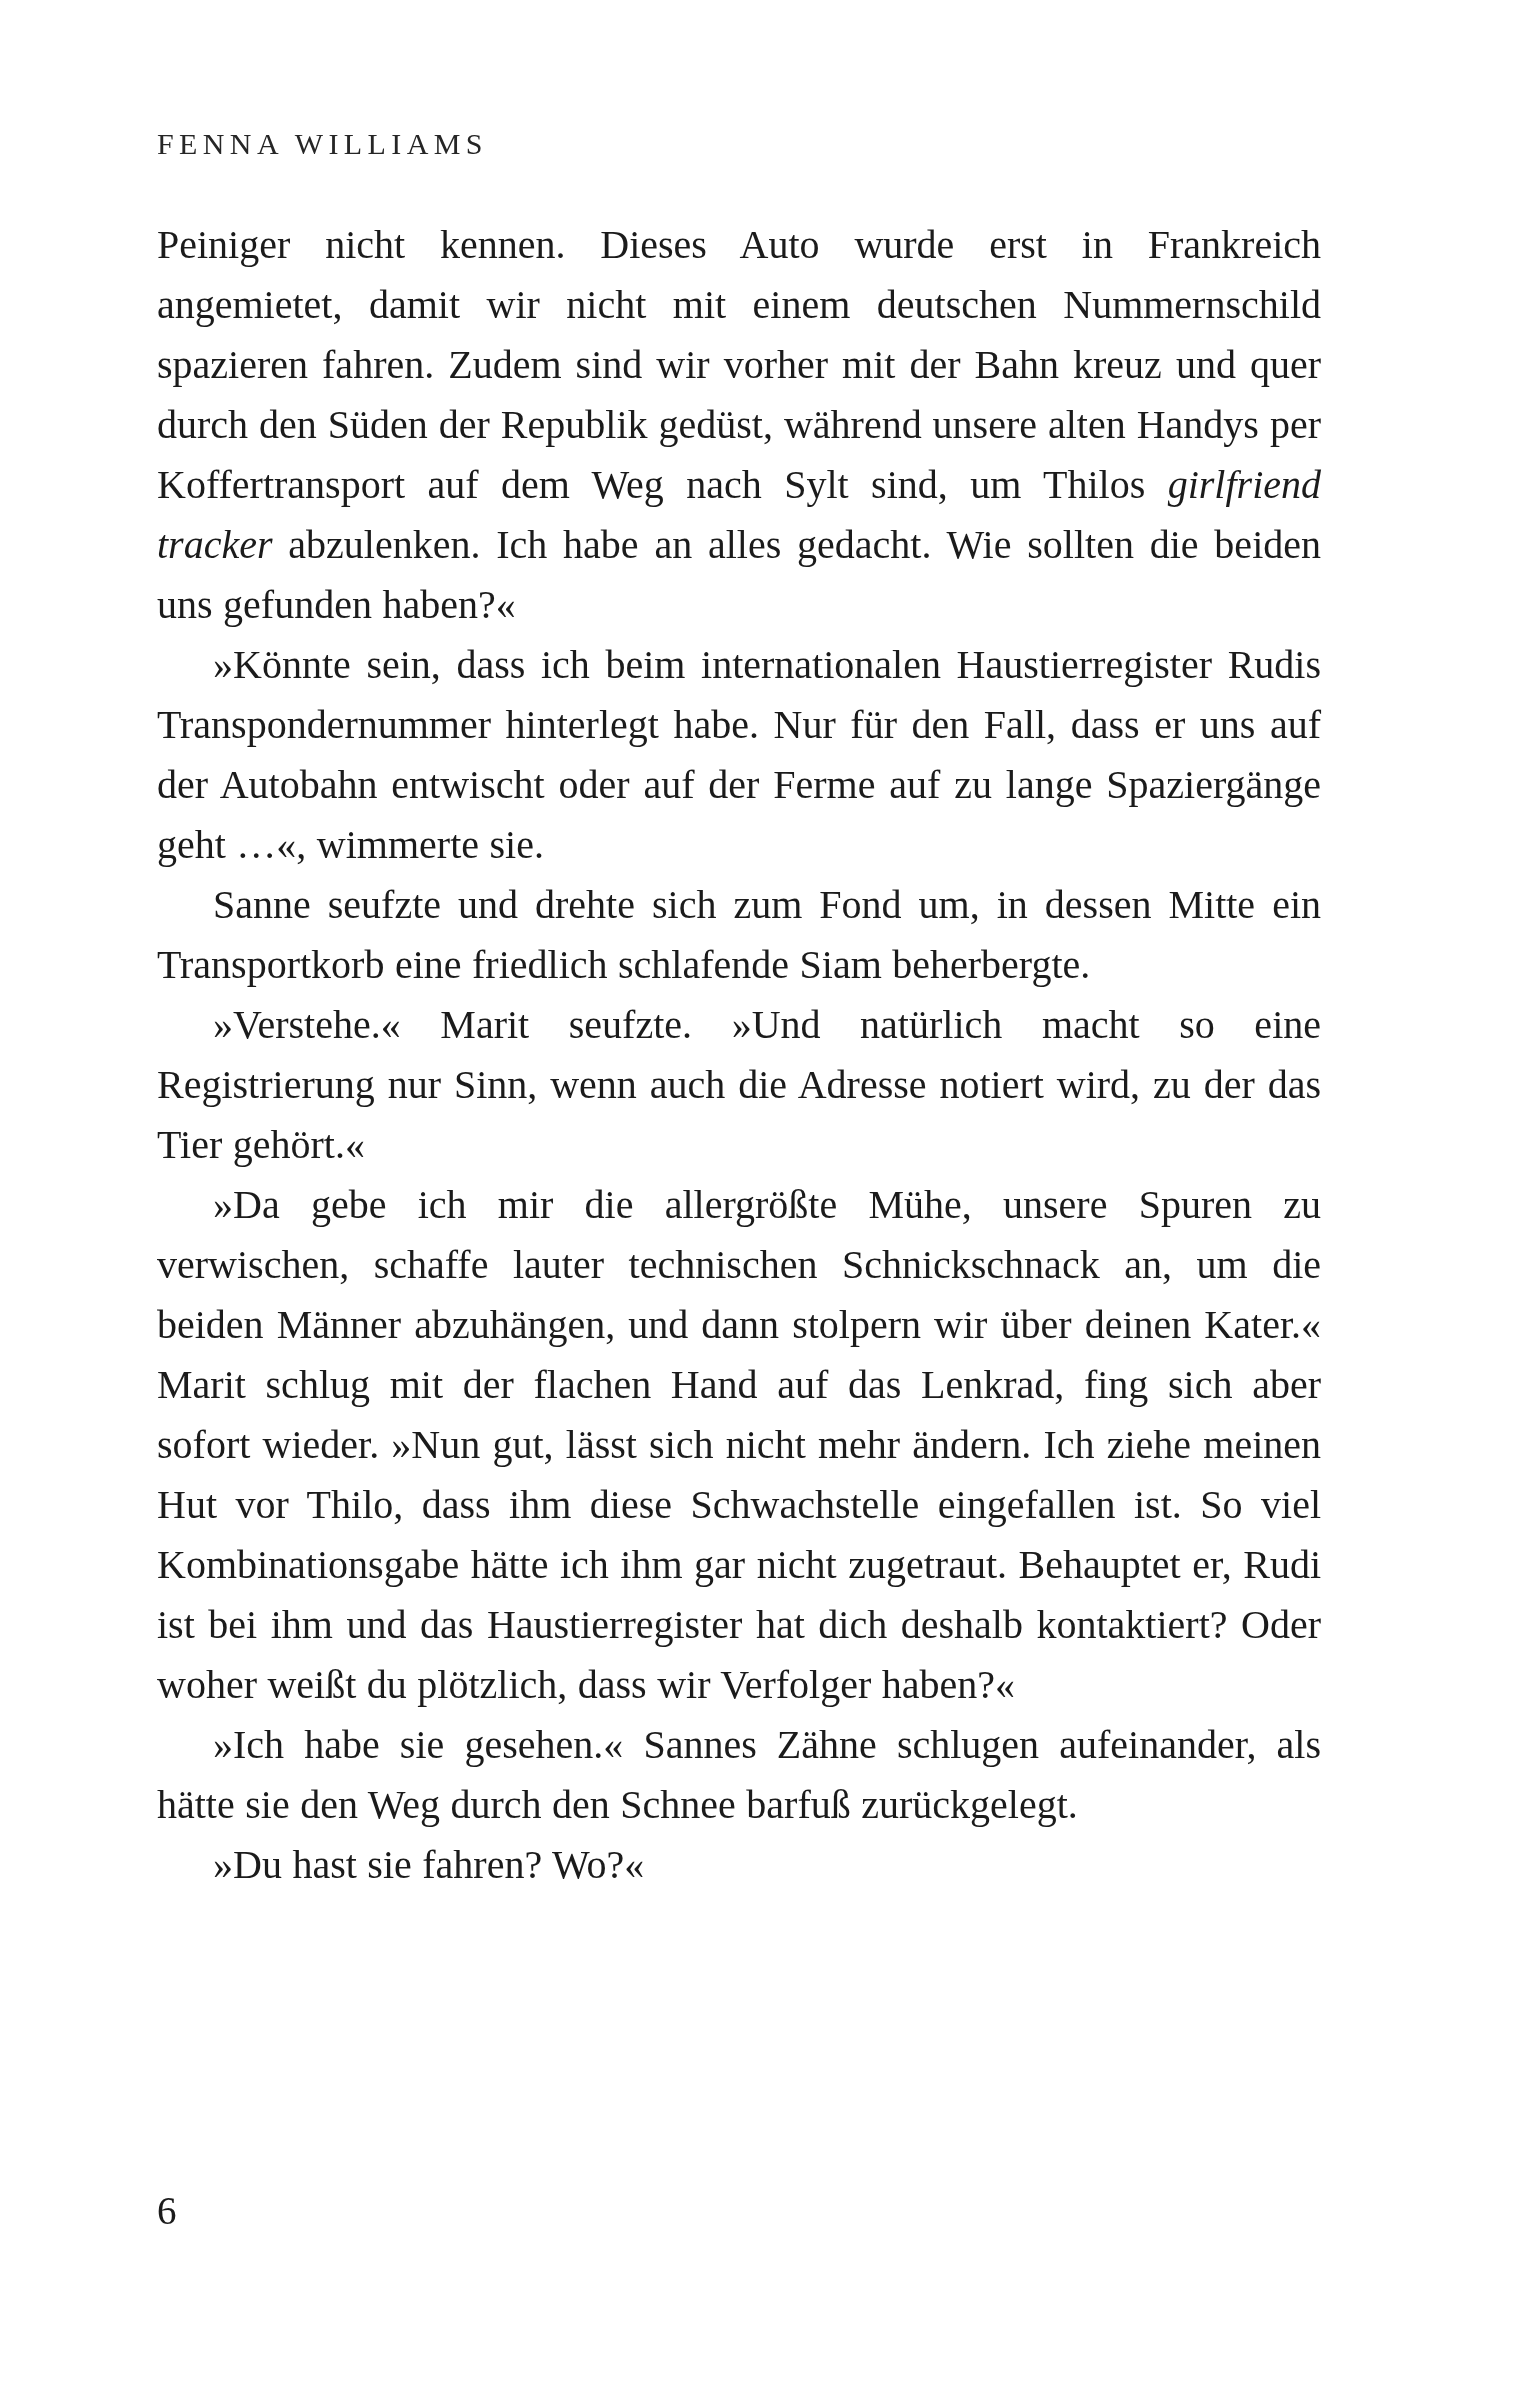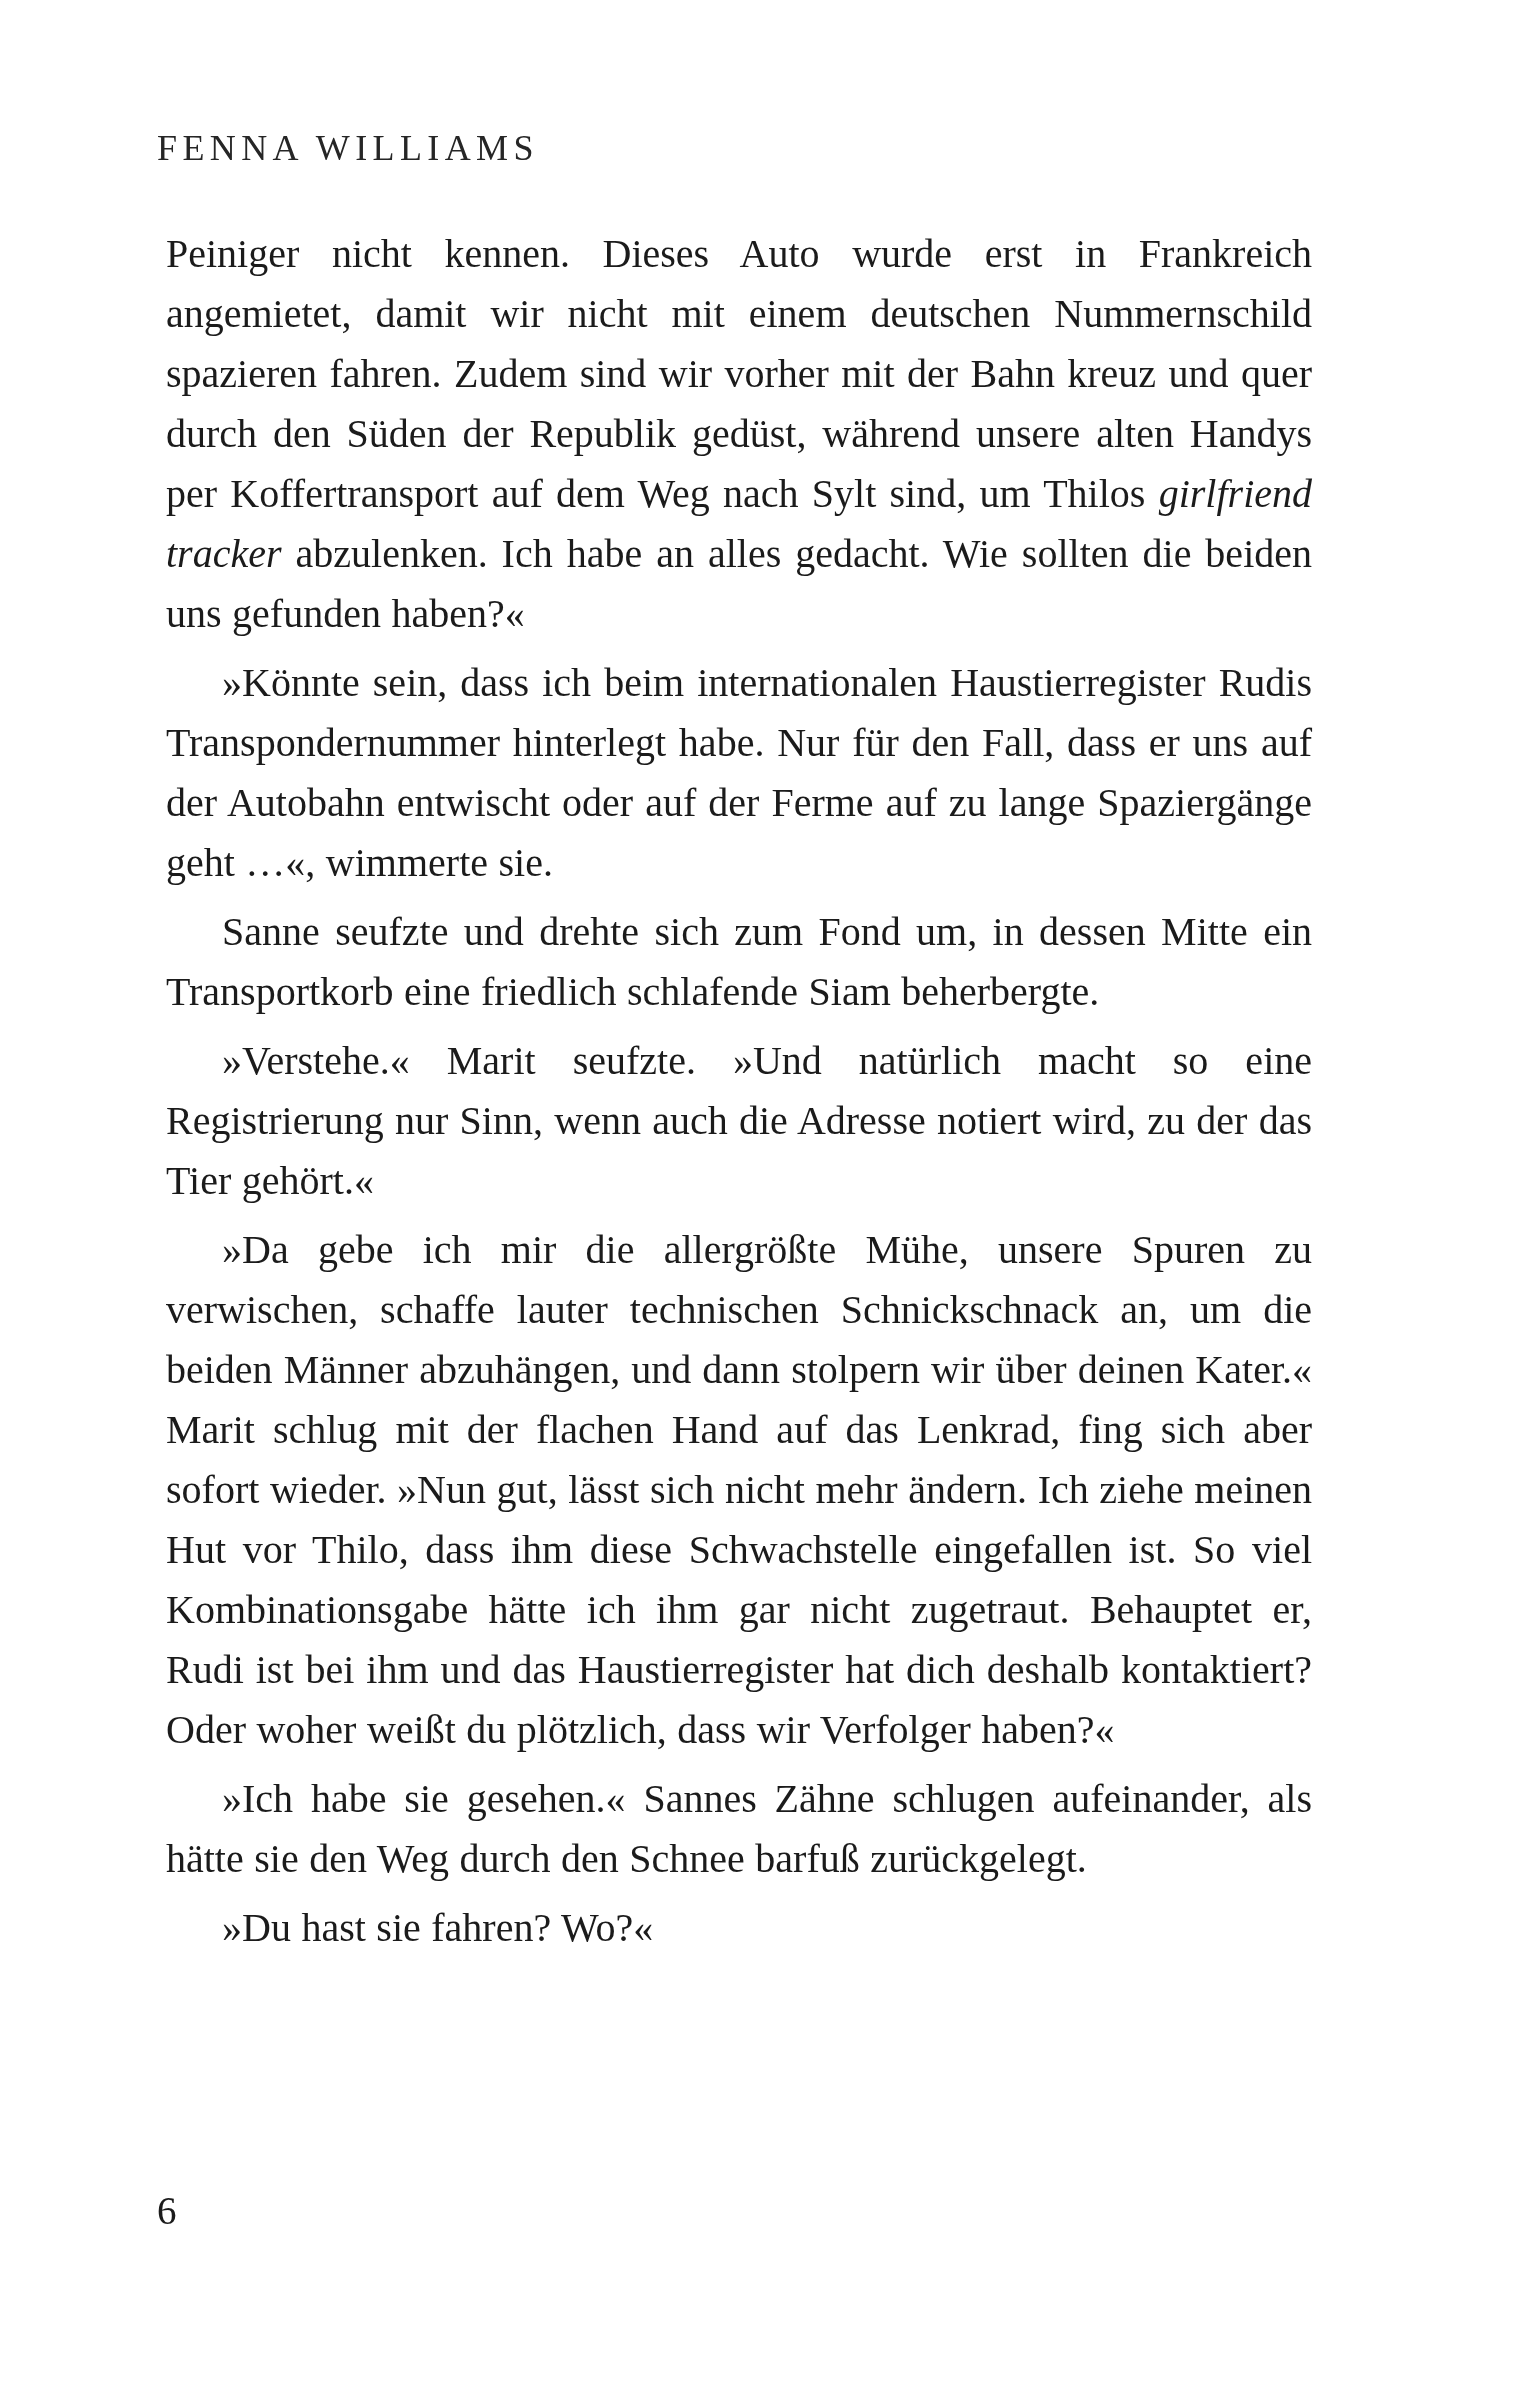--- a/index.html
+++ b/index.html
@@ -15,40 +15,40 @@
     background: #ffffff;
     font-family: "Liberation Serif", "DejaVu Serif", serif;
     color: #1b1b1b;
     box-sizing: border-box;
     overflow: hidden;
   }
   .running-head {
     position: absolute;
     top: 127px;
     left: 157px;
-    font-size: 36px;
+    font-size: 30px;
     letter-spacing: 5.4px;
     font-weight: 400;
     color: #262626;
     white-space: nowrap;
   }
   .text-block {
     position: absolute;
     top: 215px;
     left: 157px;
     width: 1164px;
     font-size: 40px;
     line-height: 60px;
     text-align: justify;
     hyphens: auto;
     -webkit-hyphens: auto;
     word-spacing: 0.5px;
   }
   .para {
-    margin: 9px;
+    margin: 0;
     padding: 0;
   }
   .para.indent {
     text-indent: 56px;
   }
   .ital {
     font-style: italic;
   }
   .folio {
     position: absolute;

